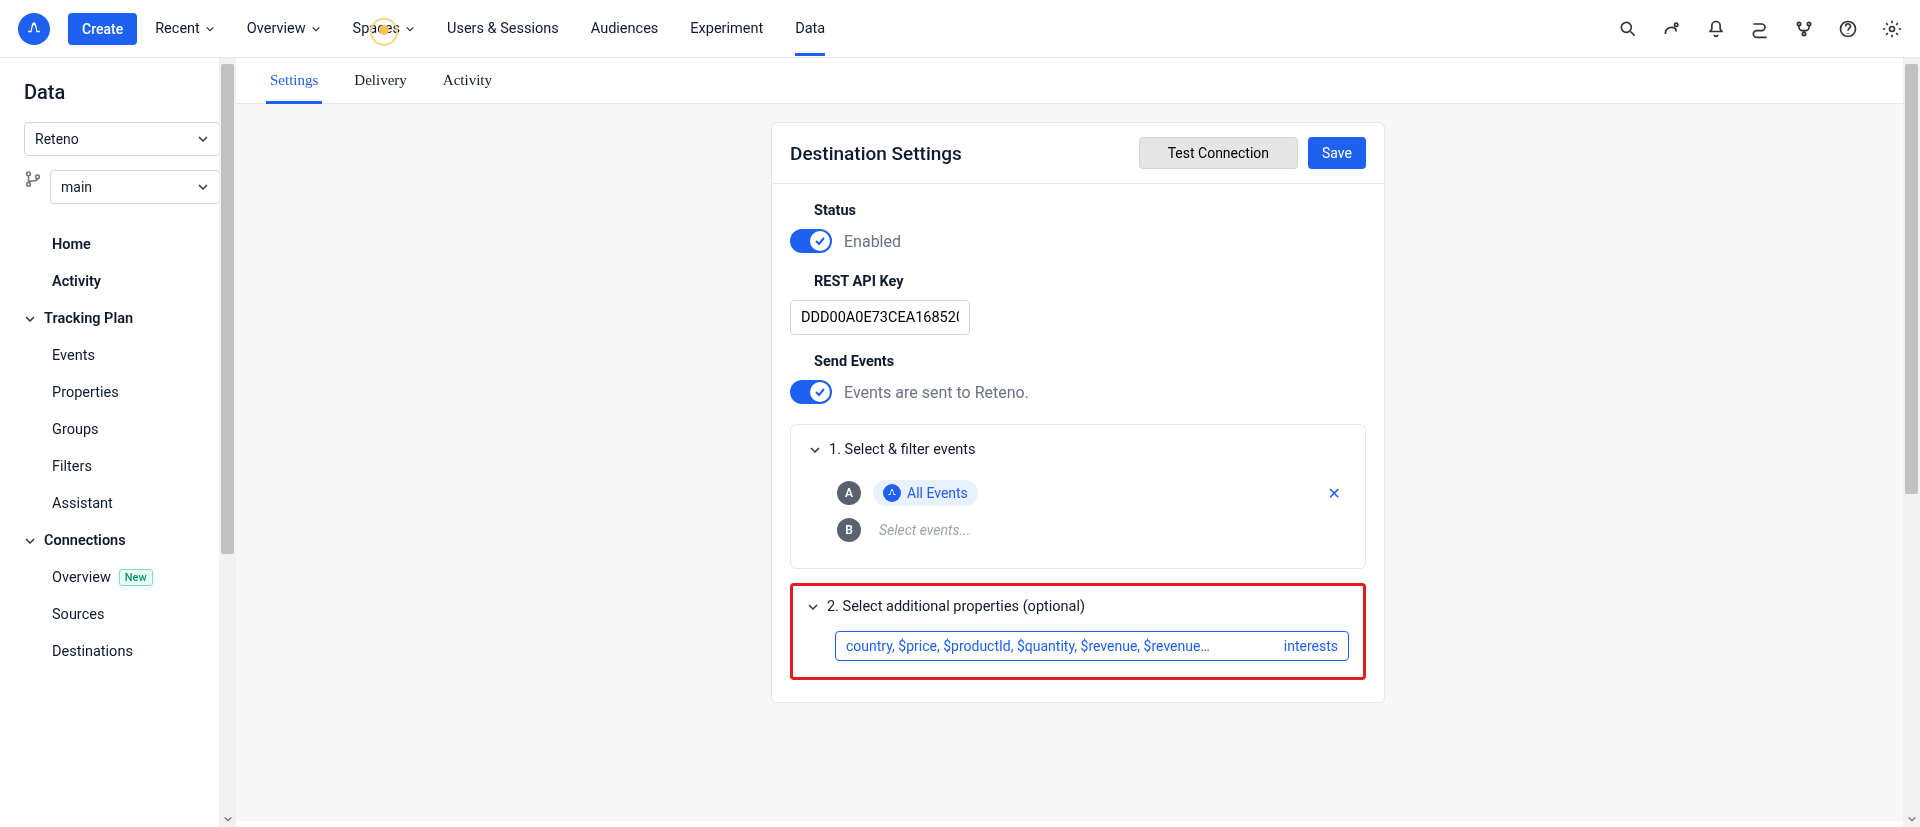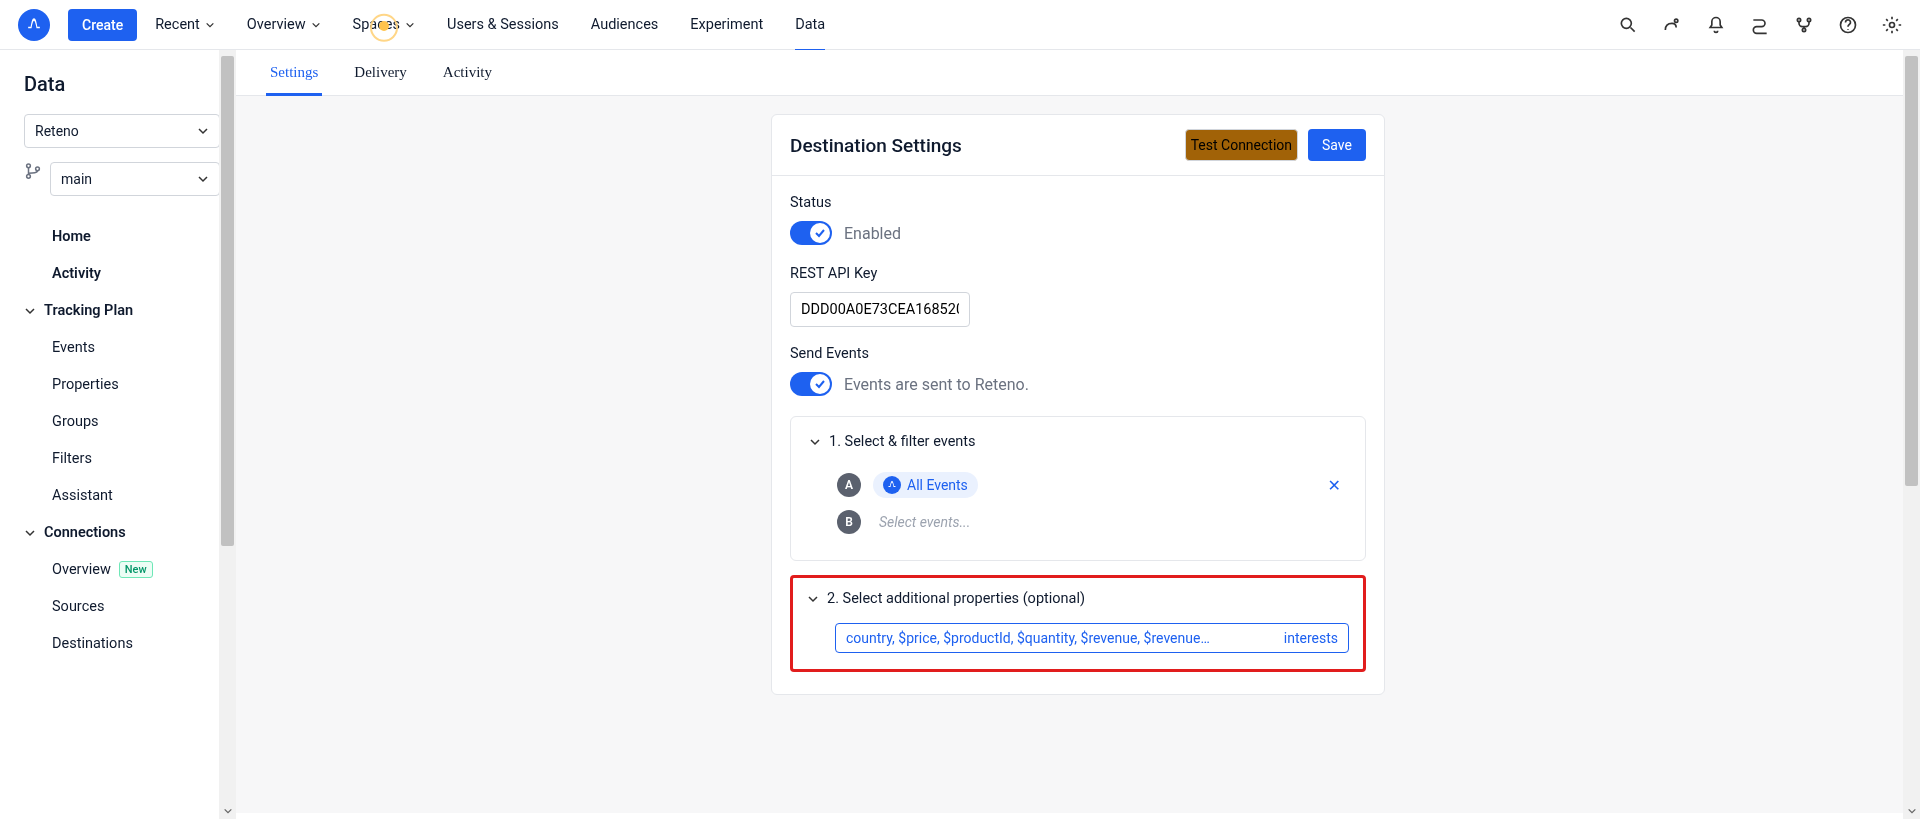--- a/index.html
+++ b/index.html
@@ -1,18 +1,18 @@
 <!DOCTYPE html>
 <html><head>
 <meta charset="utf-8">
 <style>
 * { margin: 0; padding: 0; box-sizing: border-box; font-family: -apple-system, BlinkMacSystemFont, "Segoe UI", Roboto, sans-serif; }
 body { background: #fff; color: #0f1a2e; overflow: hidden; }
 
-.topbar { height: 50px; display: flex; align-items: center; padding: 0 18px; border-bottom: 1px solid #e5e7eb; }
+.topbar { height: 58px; display: flex; align-items: center; padding: 0 18px; border-bottom: 1px solid #e5e7eb; }
 .logo { width: 32px; height: 32px; border-radius: 50%; background: #1e61f0; display: flex; align-items: center; justify-content: center; margin-right: 18px; }
 .create-btn { background: #1e61f0; color: #fff; border: none; padding: 8px 14px; border-radius: 4px; font-size: 14px; font-weight: 500; cursor: pointer; margin-right: 18px; }
 .nav-items { display: flex; gap: 32px; }
 .nav-item { font-size: 14.5px; color: #0f1a2e; display: flex; align-items: center; gap: 5px; cursor: pointer; padding: 18px 0; position: relative; }
 .nav-item.active::after { content:""; position:absolute; bottom:-1px; left:0; right:0; height:3px; background:#1e61f0; }
 .chevron { width:10px; height:10px; }
 .top-right { margin-left: auto; display:flex; gap: 24px; align-items:center; }
 .top-icon { width:20px; height:20px; cursor:pointer; color:#333; }
 .spaces-wrap { position:relative; }
 .pulse { position:absolute; left:50%; top:50%; transform:translate(-50%,-40%); width:28px; height:28px; border-radius:50%; border:2px solid #ffd27a; opacity:.9; pointer-events:none; }
@@ -39,24 +39,24 @@
 .main-scroll-thumb { position:absolute; left:2px; right:2px; top:6px; height:430px; background:#c1c1c1; border-radius:2px; }
 .tabs { display:flex; gap:28px; padding: 0 30px; border-bottom:1px solid #e5e7eb; }
 .tab { padding: 14px 4px; font-size:15px; cursor:pointer; color:#0f1a2e; position:relative;font-family:Liberation Serif, serif; }
 .tab.active { color:#1e61f0; }
 .tab.active::after { content:""; position:absolute; left:0; right:0; bottom:-1px; height:3px; background:#1e61f0; }
 .content-area { background:#f7f7f8; padding: 18px 0 40px 0; height: calc(100% - 52px); overflow:auto; }
 .card { width: 614px; margin: 0 auto; background:#fff; border:1px solid #e5e7eb; border-radius:6px; }
 .card-header { display:flex; align-items:center; justify-content:space-between; padding: 14px 18px; border-bottom:1px solid #e5e7eb; }
 .card-title { font-size:19px; font-weight:500; }
 .header-actions { display:flex; gap:10px; }
-.btn-outline { border:1px solid #d1d5db; background:#a16207; padding:7px 5px; border-radius:4px; font-size:14px; cursor:pointer; }
+.btn-outline { border:1px solid #d1d5db; background:#e5e5e5; padding:7px 28px; border-radius:4px; font-size:14px; cursor:pointer; }
 .btn-primary { background:#1e61f0; color:#fff; border:none; padding:7px 14px; border-radius:4px; font-size:14px; cursor:pointer; }
 .card-body { padding: 18px 18px 22px 18px; }
-.field-label { font-size:14.5px; font-weight:400; margin-bottom:10px; }
+.field-label { font-size:14.5px; font-weight:700; margin-bottom:10px;margin-left:24px; }
 .toggle-row { display:flex; align-items:center; gap:12px; margin-bottom: 20px; }
 .toggle { width:42px; height:24px; background:#1e61f0; border-radius:12px; position:relative; cursor:pointer; }
 .toggle-knob { position:absolute; right:2px; top:2px; width:20px; height:20px; background:#fff; border-radius:50%; display:flex; align-items:center; justify-content:center; }
 .toggle-label { color:#6b7280; font-size:16px; }
 .api-input { border:1px solid #d1d5db; border-radius:4px; padding:8px 10px; font-size:14.5px; width:180px; margin-bottom: 18px; }
 .sub-card { border:1px solid #e5e7eb; border-radius:6px; padding: 16px 18px 20px 18px; margin-top: 14px; }
 .section-title-row { display:flex; align-items:center; gap:8px; cursor:pointer; margin-bottom: 16px; }
 .section-title { font-size:14.5px; color:#0f1a2e; }
 .event-row { display:flex; align-items:center; gap:12px; padding: 6px 0 6px 28px; }
 .letter-badge { width:24px; height:24px; border-radius:50%; background:#5b616e; color:#fff; font-size:12px; font-weight:600; display:flex; align-items:center; justify-content:center; }

